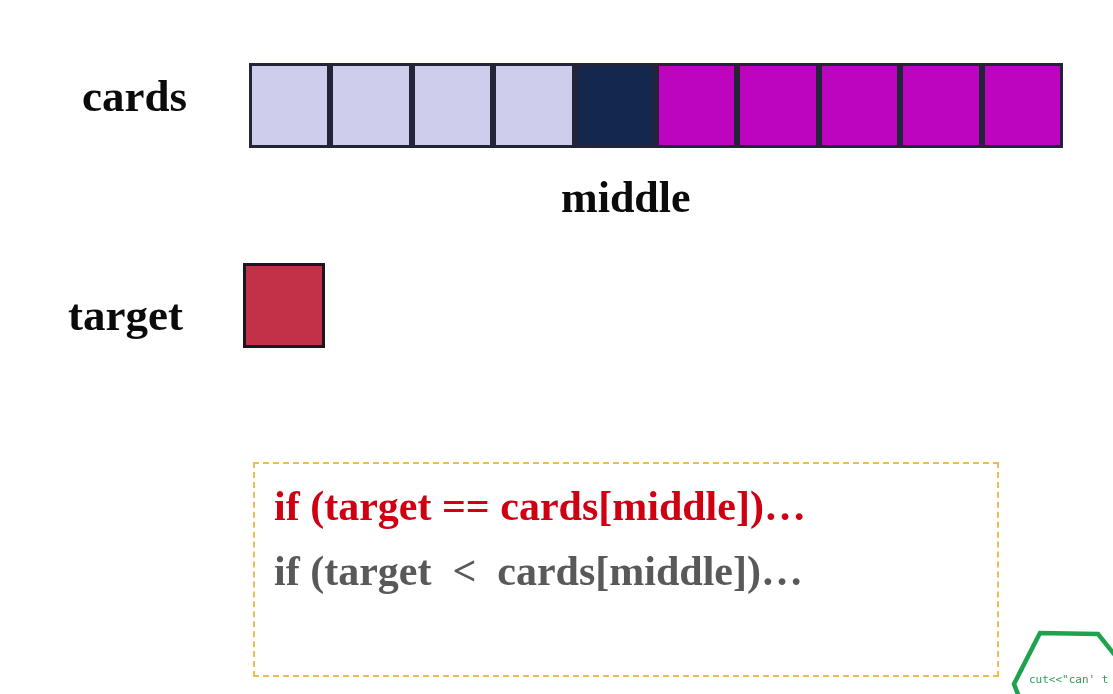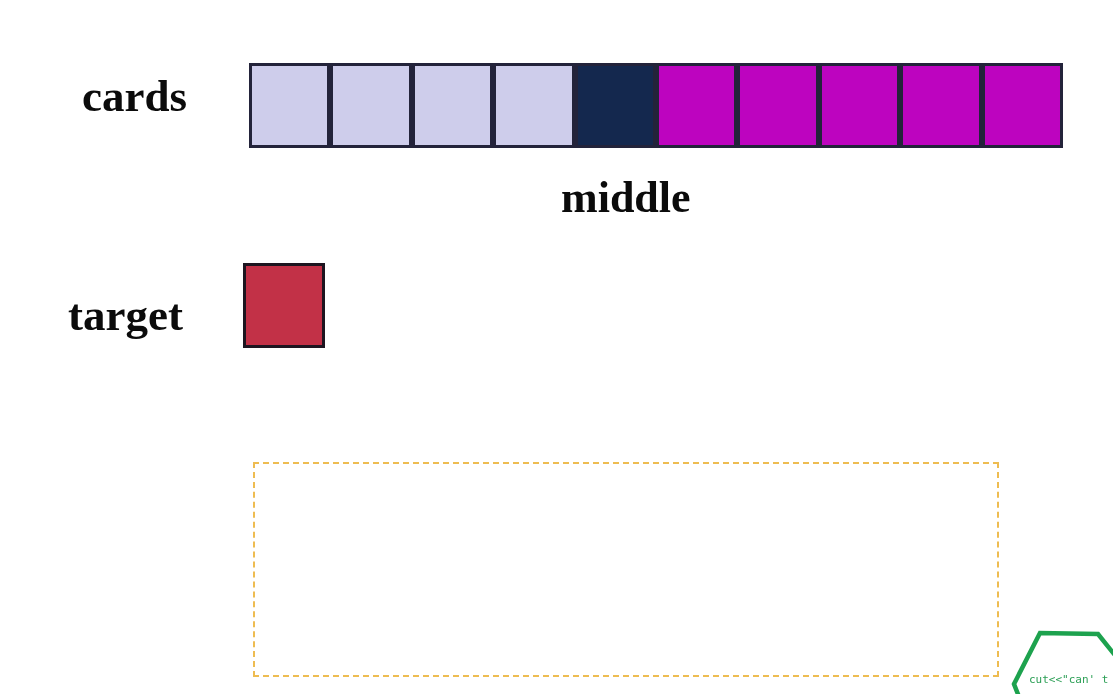--- a/index.html
+++ b/index.html
@@ -90,19 +90,21 @@
     <div class="square" style="background: rgb(189, 4, 191);"></div>
   </div>
 
 <div id="middle-label" class="label">middle</div>
 
 <div id="target-label" class="label">target</div>
 
 <div id="target-square" style="background: rgb(194, 49, 71);"></div>
 
 <div id="code-box">
+  <div class="code-line" style="color: rgb(206, 0, 18);">if (target == cards[middle])…</div>
+  <div class="code-line" style="color: rgb(89, 89, 89);">if (target  &lt;  cards[middle])…</div>
 </div>
 
 <svg id="corner-hexagon" viewBox="0 0 160 130">
   <polygon points="24,72 50,21 108,22 140,62 125,120 42,118" fill="#ffffff" stroke="#1da24e" stroke-width="4.5" stroke-linejoin="miter"></polygon>
 </svg>
 
 <div id="corner-snippet">cut&lt;&lt;"can' t</div>
 
 </body></html>

